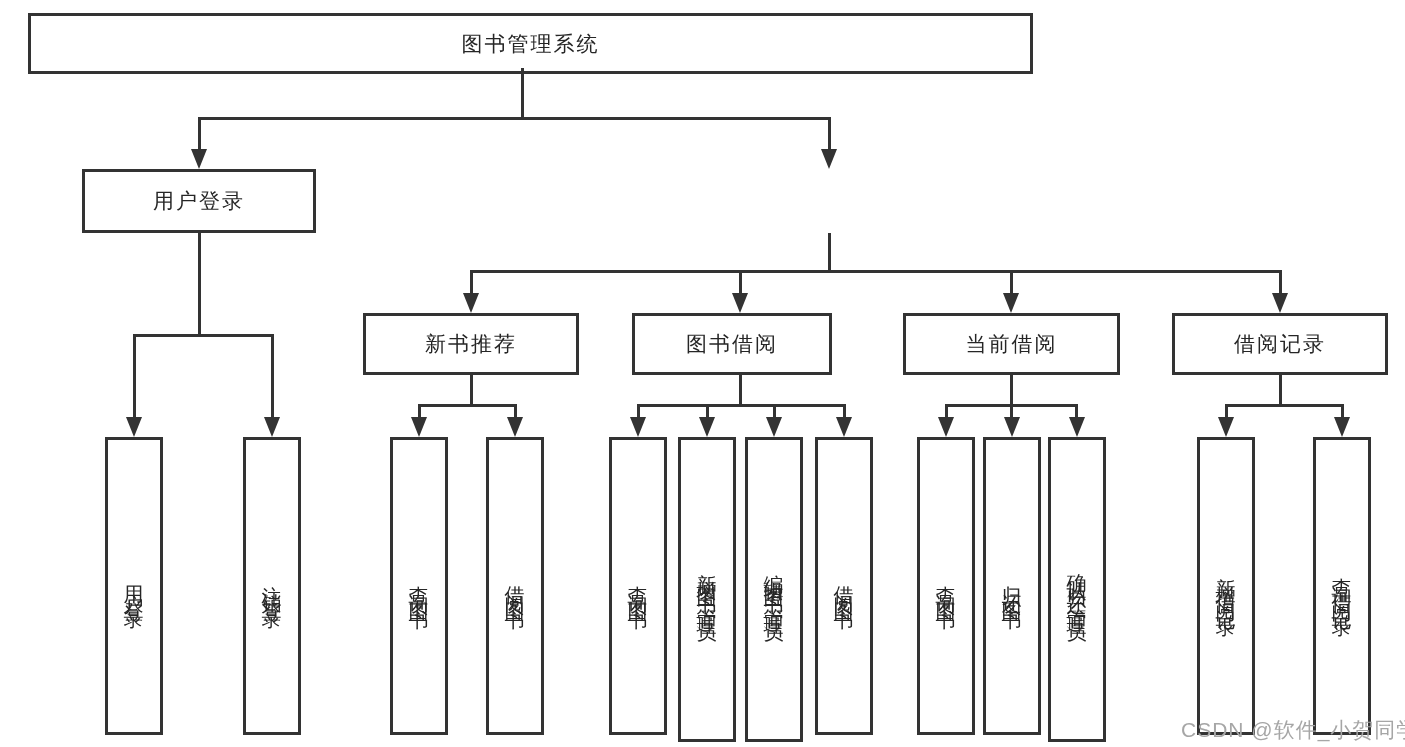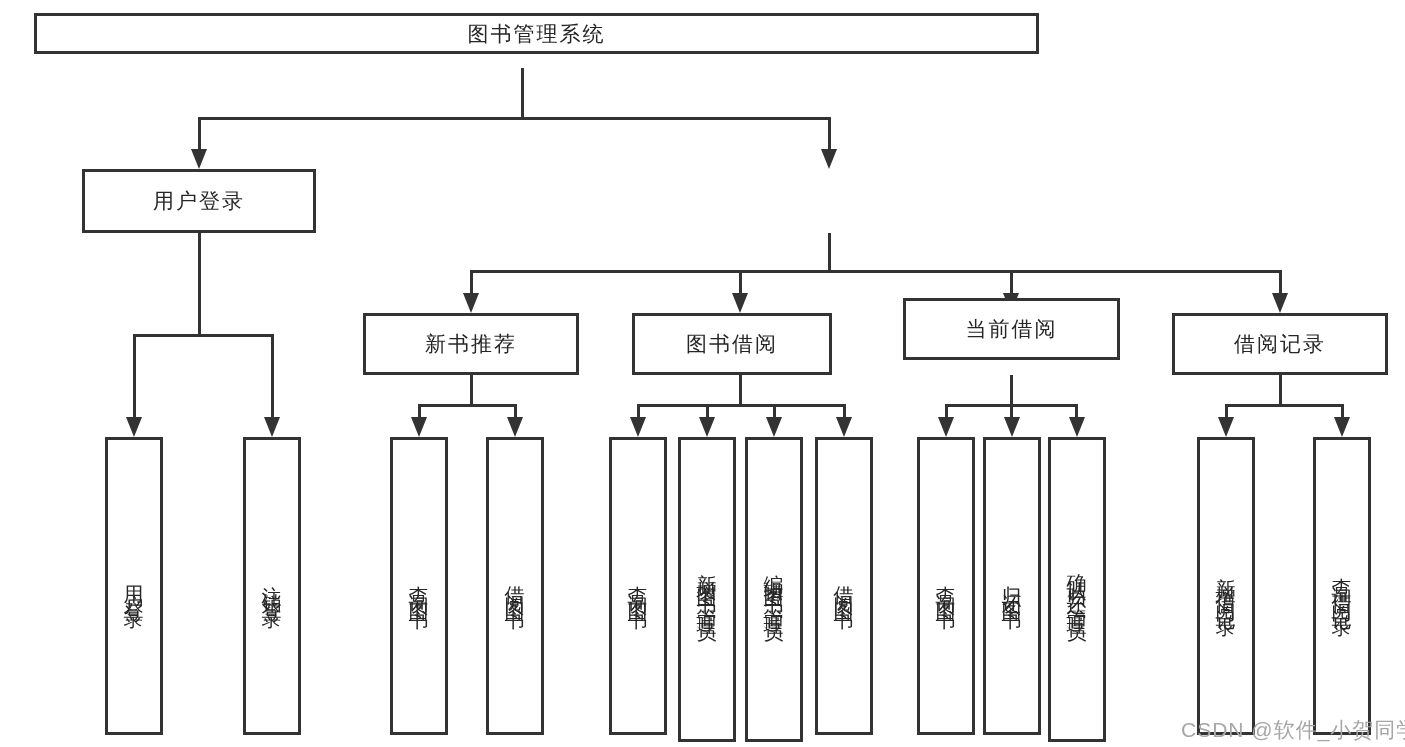--- a/index.html
+++ b/index.html
@@ -28,21 +28,21 @@
   .watermark{
     position:absolute;left:1181px;top:716px;font-size:21px;color:#a6a6a6;
     letter-spacing:1px;white-space:nowrap;z-index:5;
   }
 </style>
 </head>
 <body>
 
 <div class="canvas">
 
-  <div class="box" style="left:34px;top:13px;width:1005px;height:41px;">
+  <div class="box" style="left:28px;top:13px;width:1005px;height:61px;">
     <span class="hlabel">图书管理系统</span>
   </div>
 
   <div class="line" style="left:521px;top:68px;width:3px;height:51px;"></div>
   <div class="line" style="left:198px;top:117px;width:633px;height:3px;"></div>
   <div class="line" style="left:198px;top:117px;width:3px;height:36px;"></div>
   <div class="line" style="left:828px;top:117px;width:3px;height:36px;"></div>
   <div class="arrow" style="left:191px;top:149px;"></div>
   <div class="arrow" style="left:821px;top:149px;"></div>
 
@@ -67,21 +67,21 @@
   <div class="arrow" style="left:732px;top:293px;"></div>
   <div class="arrow" style="left:1003px;top:293px;"></div>
   <div class="arrow" style="left:1272px;top:293px;"></div>
 
   <div class="box" style="left:363px;top:313px;width:216px;height:62px;">
     <span class="hlabel">新书推荐</span>
   </div>
   <div class="box" style="left:632px;top:313px;width:200px;height:62px;">
     <span class="hlabel">图书借阅</span>
   </div>
-  <div class="box" style="left:903px;top:298px;width:217px;height:62px;">
+  <div class="box" style="left:903px;top:313px;width:217px;height:62px;">
     <span class="hlabel">当前借阅</span>
   </div>
   <div class="box" style="left:1172px;top:313px;width:216px;height:62px;">
     <span class="hlabel">借阅记录</span>
   </div>
 
   <div class="line" style="left:470px;top:375px;width:3px;height:32px;"></div>
   <div class="line" style="left:418px;top:404px;width:99px;height:3px;"></div>
   <div class="line" style="left:418px;top:404px;width:3px;height:16px;"></div>
   <div class="line" style="left:514px;top:404px;width:3px;height:16px;"></div>

